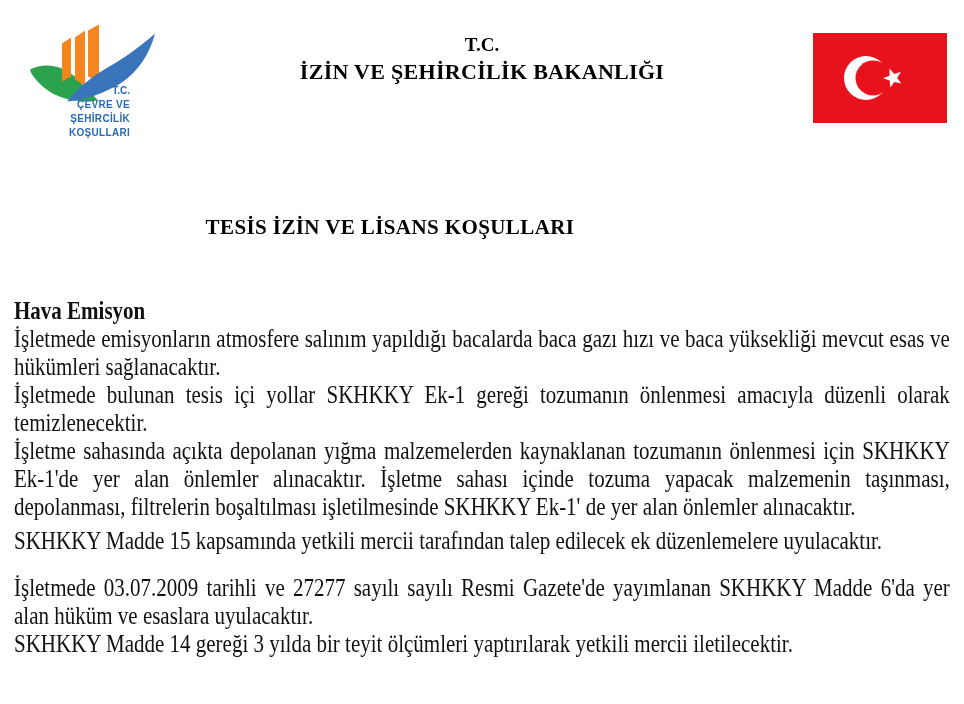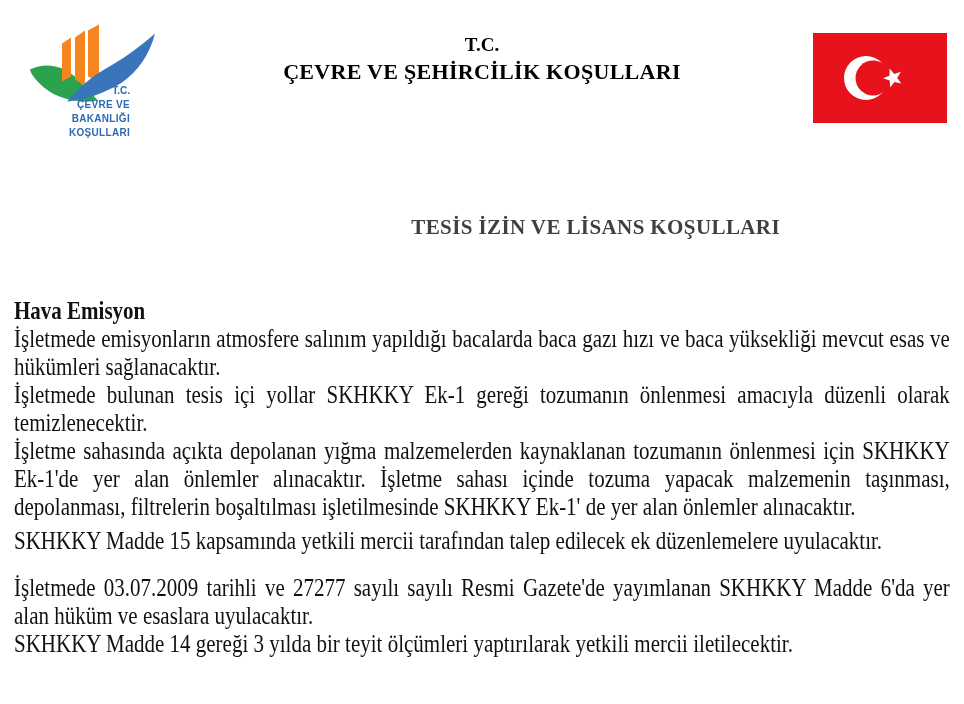--- a/index.html
+++ b/index.html
@@ -31,22 +31,22 @@
   }
   .hc-line1{font-size:19px;font-weight:bold;line-height:26px;}
   .hc-line2{font-size:22px;font-weight:bold;line-height:28px;letter-spacing:0.3px;}
   .hc-line3{font-size:21px;font-weight:bold;line-height:28px;}
 
   .flag-svg{position:absolute;left:813px;top:33px;width:134px;height:90px;}
 
   
   .doc-title{
     position:absolute;left:0;top:215px;width:780px;
-    text-align:right;
-    font-size:21px;font-weight:bold;color:#404040;
+    text-align:center;
+    font-size:21px;font-weight:bold;color:#000000;
     letter-spacing:0.4px;
   }
 
   
   .content{
     position:absolute;left:14px;top:297px;
     width:1114px;
     transform:scaleX(0.84);
     transform-origin:0 0;
     color:#111;
@@ -68,27 +68,27 @@
     <path d="M8,48 C24,40 42,44 56,58 L76,79 C58,82 36,78 22,66 C14,59 9,53 8,48 Z" fill="#2BA24C"></path>
 
     <polygon points="40,22 49,16 49,55 40,60" fill="#F5861F"></polygon>
     <polygon points="53,16 63,9 63,64 53,58" fill="#F5861F"></polygon>
     <polygon points="66,9 77,3 77,60 66,55" fill="#F5861F"></polygon>
 
     <path d="M45,80 C58,64 72,54 84,47 C100,38 116,27 133,12 C128,32 116,50 100,61 C84,71 62,79 45,80 Z" fill="#3A75BB"></path>
   </svg>
   <div class="logo-text">
     <div>T.C.</div>
-    <div class="lt3">ÇEVRE VE BAKANLIĞI</div>
+    <div class="lt3">ÇEVRE VE ŞEHİRCİLİK</div>
     <div class="lt3">KOŞULLARI</div>
   </div>
 
   <div class="header-center">
     <div class="hc-line1">T.C.</div>
-    <div class="hc-line2">ÇEVRE VE ŞEHİRCİLİK KOŞULLARI</div>
+    <div class="hc-line2">İZİN VE ŞEHİRCİLİK BAKANLIĞI</div>
   </div>
 
   <svg class="flag-svg" viewBox="0 0 134 90" aria-hidden="true">
     <rect x="0" y="0" width="134" height="90" fill="#E8121C"></rect>
     <circle cx="53" cy="45" r="22" fill="#FFFFFF"></circle>
     <circle cx="60" cy="45" r="17.5" fill="#E8121C"></circle>
     <polygon fill="#FFFFFF" points="76.6,35.6 81.2,41.0 87.9,38.8 84.2,44.9 88.3,50.6 81.4,48.9 77.2,54.6 76.7,47.6 70.0,45.3 76.5,42.7"></polygon>
   </svg>
 
   <div class="doc-title">TESİS İZİN VE LİSANS KOŞULLARI</div>

